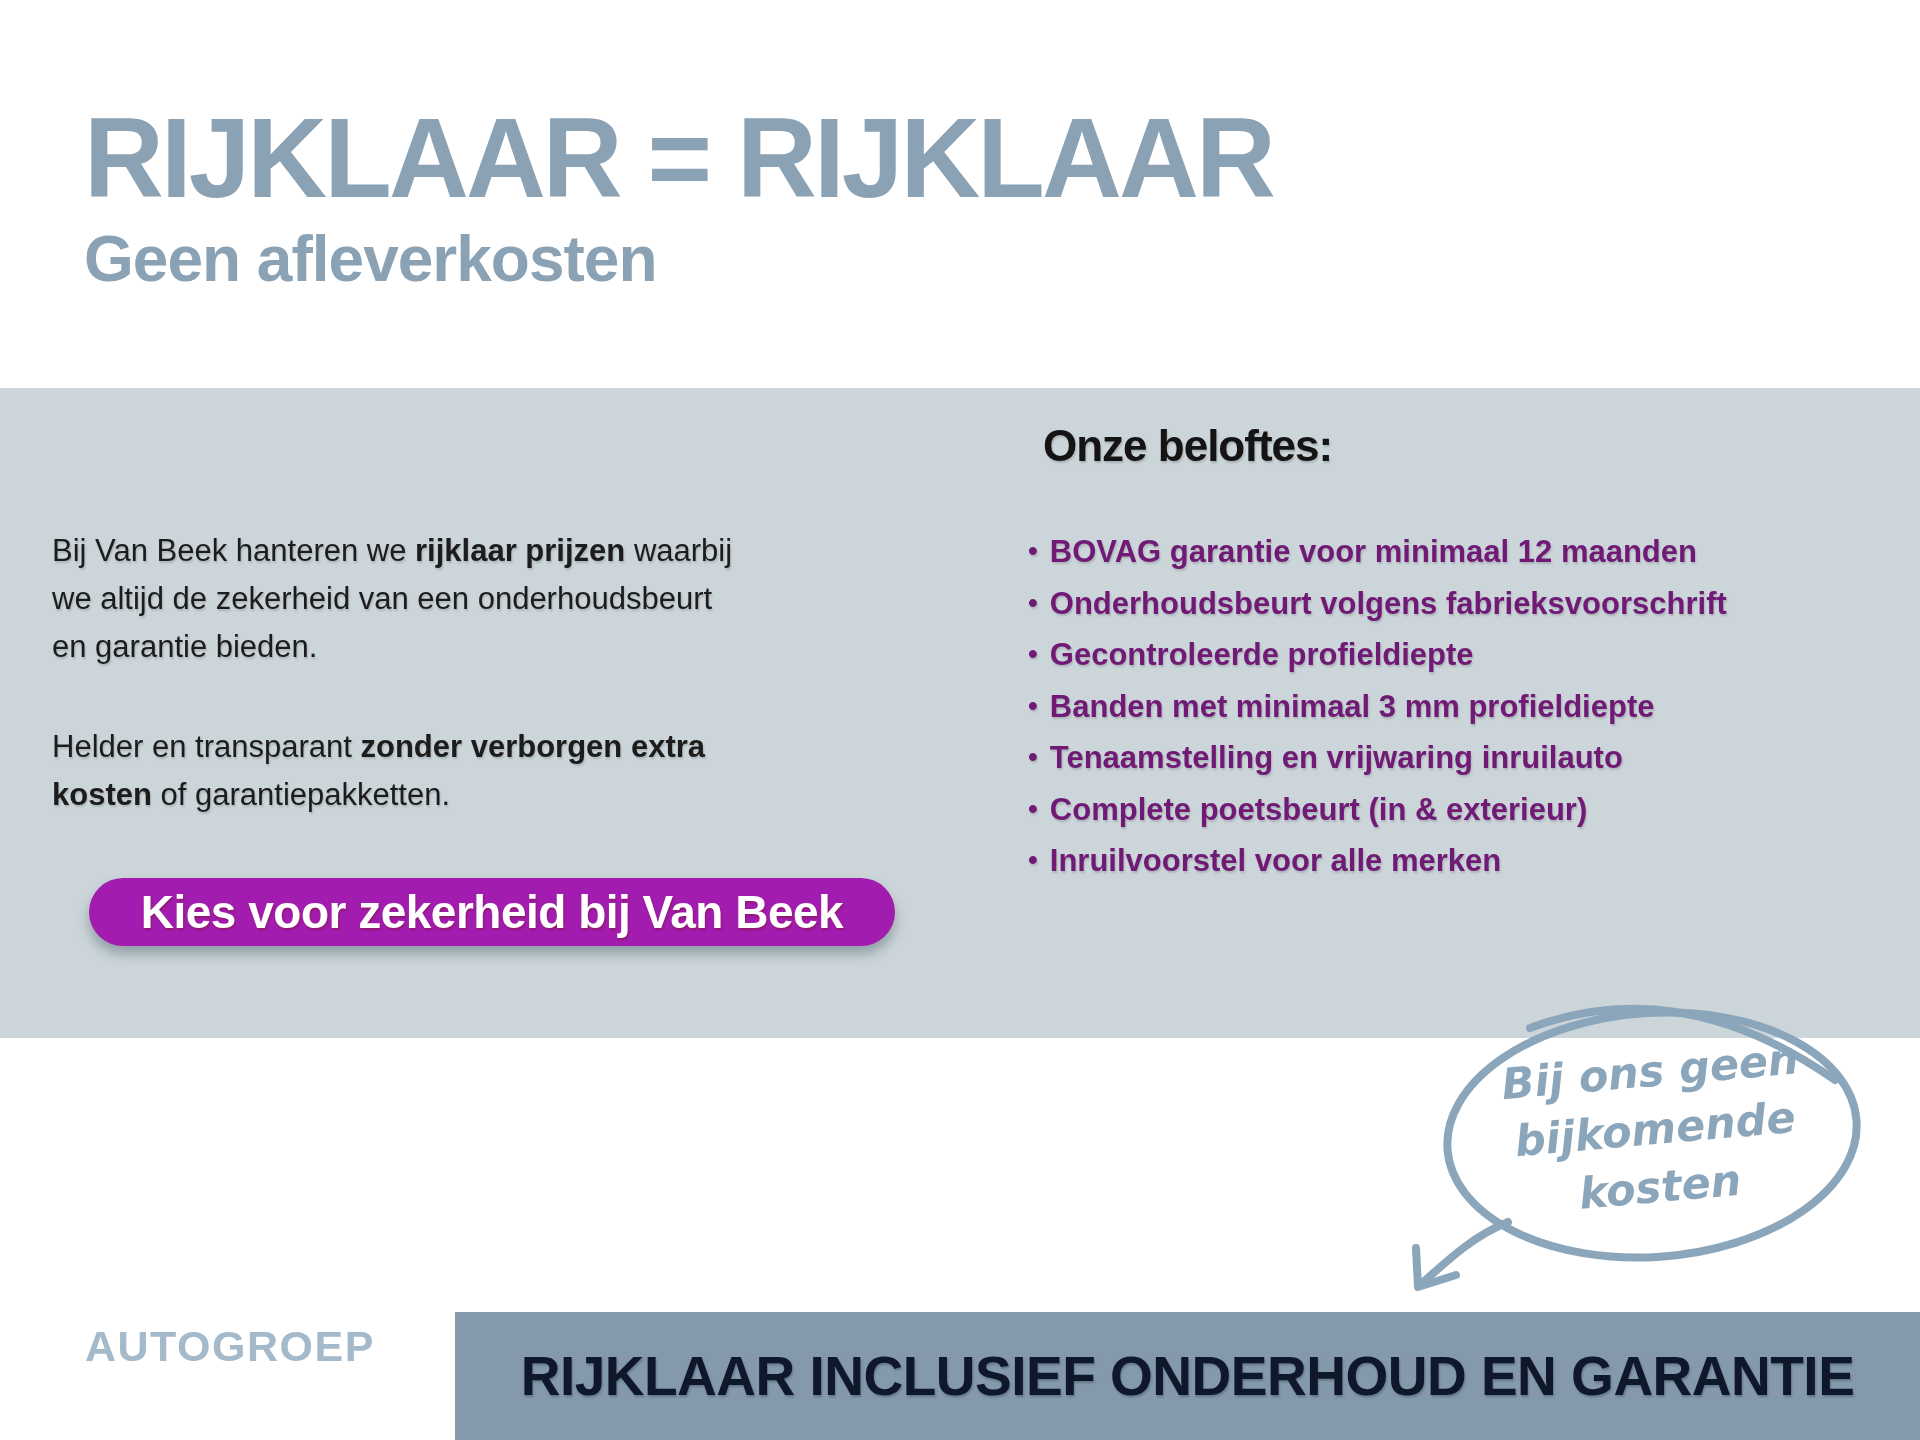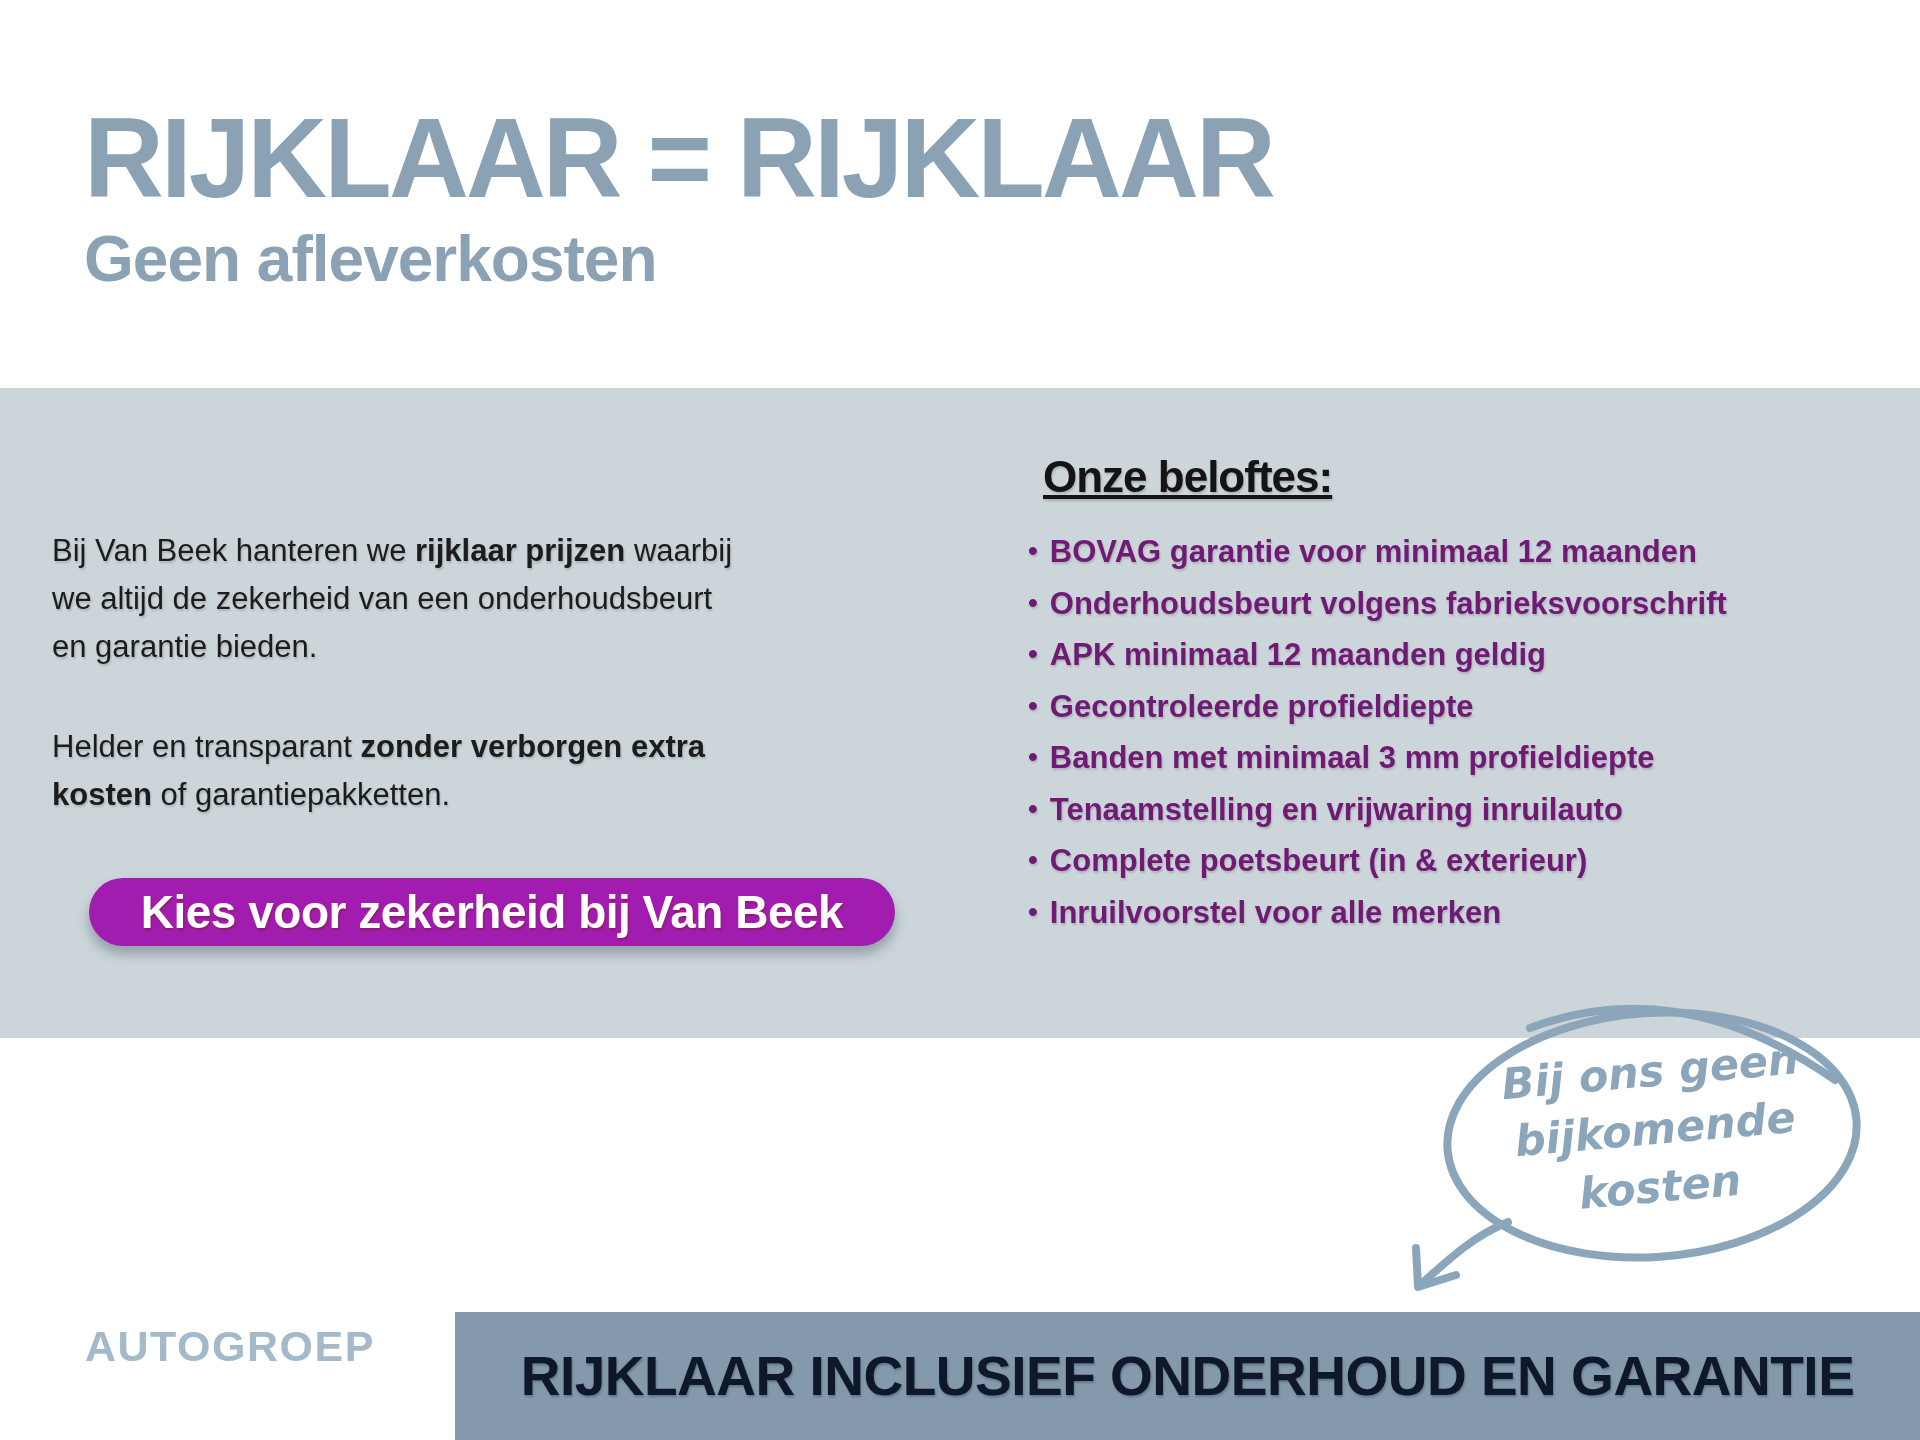--- a/index.html
+++ b/index.html
@@ -68,27 +68,26 @@
     font-size: 46px;
     font-weight: 800;
     letter-spacing: -0.5px;
     cursor: pointer;
     box-shadow: 0 8px 12px rgba(40,60,70,0.35);
     text-shadow: 1px 2px 2px rgba(120,20,20,0.4);
   }
 
   .promises-heading {
     position: absolute;
-    left: 1043px; top: 452px;
+    left: 1043px; top: 421px;
     font-size: 44px;
     font-weight: 800;
     letter-spacing: -1px;
     color: #141414;
     text-shadow: 1px 2px 2px rgba(70,70,70,0.25);
-    text-decoration: underline;
   }
   .promises-list {
     position: absolute;
     left: 1028px; top: 527px;
     list-style: none;
     font-size: 31px;
     font-weight: 600;
     line-height: 50.5px;
     color: #701a75;
     text-shadow: 1px 2px 2px rgba(70,70,70,0.22);
@@ -162,21 +161,20 @@
 <p class="intro-p p1"><span>Bij Van Beek hanteren we </span><b>rijklaar prijzen</b><span> waarbij we altijd de zekerheid van een onderhoudsbeurt en garantie bieden.</span></p>
 
 <p class="intro-p p2"><span>Helder en transparant </span><b>zonder verborgen extra kosten</b><span> of garantiepakketten.</span></p>
 
 <button class="cta-button">Kies voor zekerheid bij Van Beek</button>
 
 <div class="promises-heading">Onze beloftes:</div>
 <ul class="promises-list">
   <li>BOVAG garantie voor minimaal 12 maanden</li>
   <li>Onderhoudsbeurt volgens fabrieksvoorschrift</li>
-  <li>APK minimaal 12 maanden geldig</li>
   <li>Gecontroleerde profieldiepte</li>
   <li>Banden met minimaal 3 mm profieldiepte</li>
   <li>Tenaamstelling en vrijwaring inruilauto</li>
   <li>Complete poetsbeurt (in &amp; exterieur)</li>
   <li>Inruilvoorstel voor alle merken</li>
 </ul>
 
 <div class="note-wrap">
   <svg class="note-svg" width="520" height="330" viewBox="0 0 520 330" fill="none">
     <ellipse cx="272" cy="145" rx="205" ry="122" transform="rotate(-4 272 145)" stroke="#8ba6ba" stroke-width="8" fill="none"></ellipse>

